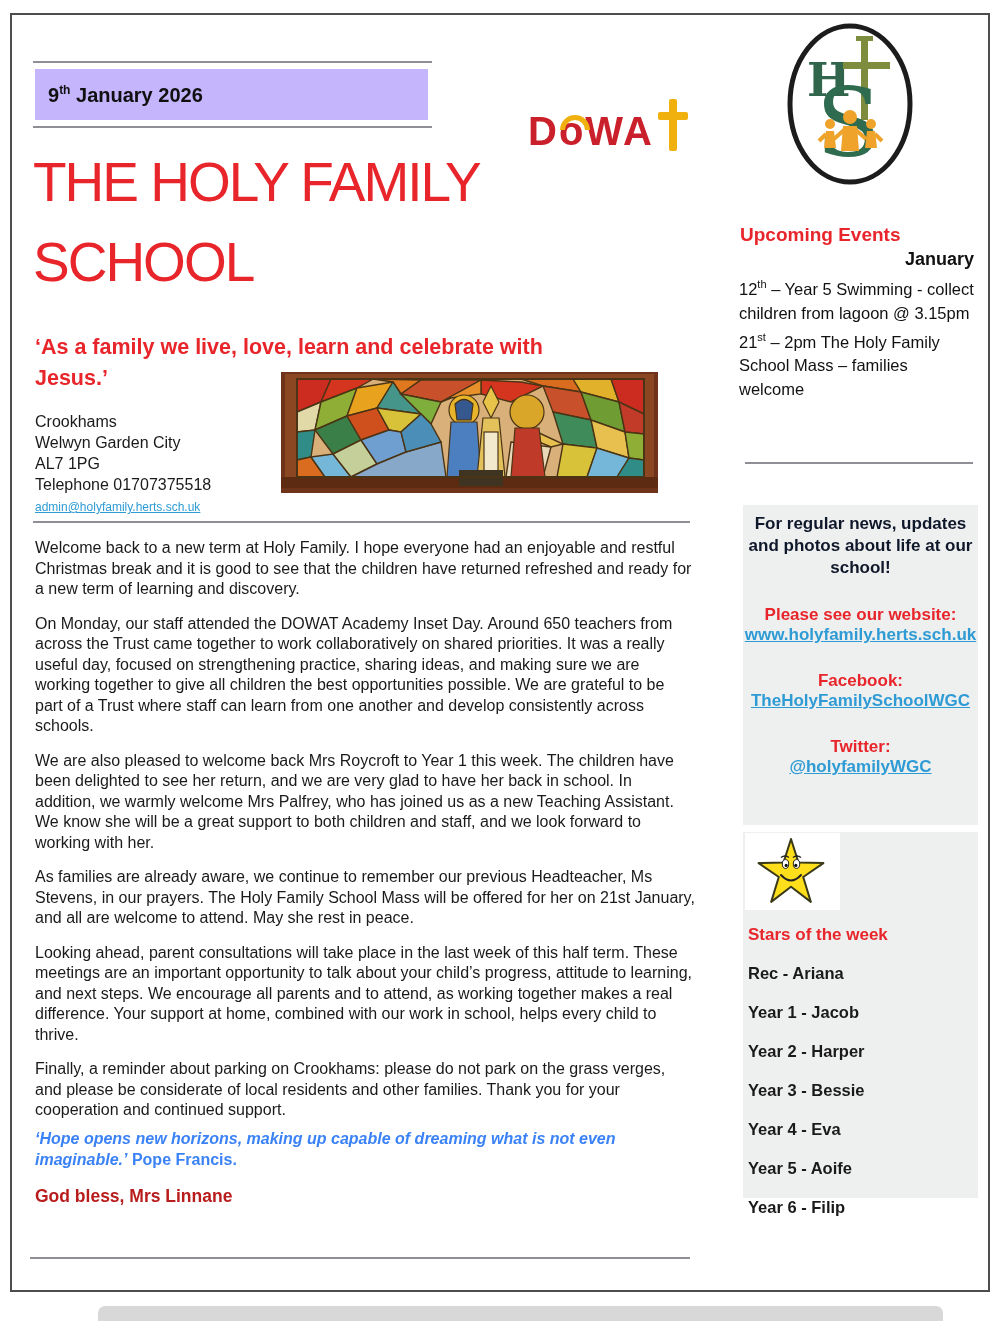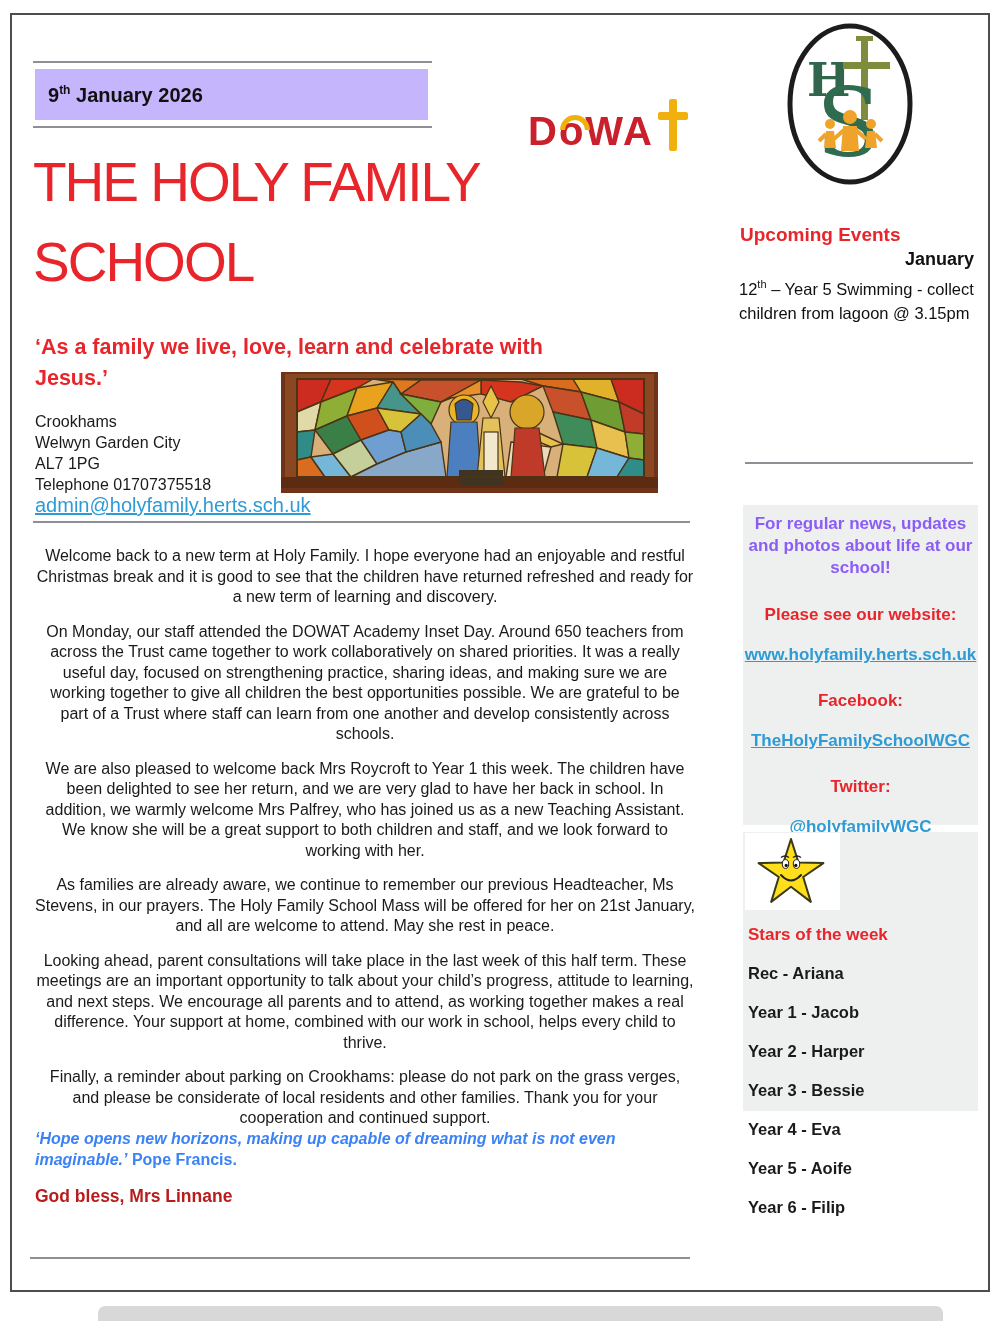--- a/index.html
+++ b/index.html
@@ -30,44 +30,44 @@
   .crest{position:absolute;left:783px;top:20px;}
 
   .title-line{position:absolute;left:33px;color:#e8252a;font-size:55px;letter-spacing:-2px;font-weight:400;}
   .title-1{top:150px;}
   .title-2{top:230px;}
 
   .motto{position:absolute;left:35px;top:332px;width:530px;font-size:21.5px;line-height:31px;font-weight:bold;color:#e8252a;}
 
   .address{position:absolute;left:35px;top:411px;font-size:16px;line-height:21px;color:#1a1a1a;}
   .addr-line{white-space:nowrap;}
-  .email-link{display:inline-block;margin-top:0px;font-size:20px;color:#2e9bd5;text-decoration:underline;cursor:pointer;}
+  .email-link{display:inline-block;margin-top:0px;font-size:12px;color:#2e9bd5;text-decoration:underline;cursor:pointer;}
 
   .glass{position:absolute;left:281px;top:372px;}
 
   .body-col{position:absolute;left:35px;top:538px;width:660px;font-size:16px;line-height:20.5px;}
-  .body-para{margin:8px 0 14px 0;text-align:center;}
+  .body-para{margin:0 0 14px 0;}
 
   .quote{position:absolute;left:35px;top:1128px;width:660px;font-size:16px;line-height:21px;color:#3b82f6;font-weight:bold;}
   .quote-text{font-style:italic;}
   .signoff{position:absolute;left:35px;top:1186px;font-size:17.5px;font-weight:bold;color:#b91c1c;}
 
   
   .events-heading{position:absolute;left:740px;top:224px;width:234px;text-align:left;font-size:19px;font-weight:bold;color:#e8252a;}
   .events-month{position:absolute;left:740px;top:249px;width:234px;text-align:right;font-size:18px;font-weight:bold;color:#111;}
   .events-list{position:absolute;left:739px;top:272px;width:238px;font-size:16.5px;line-height:24px;color:#111;}
   .event-item sup{font-size:11px;}
 
   .panel{position:absolute;left:743px;width:235px;background:#eeefef;}
   .panel-social{top:505px;height:320px;text-align:center;}
-  .panel-stars{top:832px;height:279px;}
-
-  .social-intro{padding-top:8px;font-size:17px;line-height:22px;font-weight:bold;color:#8b5cf6;}
+  .panel-stars{top:832px;height:366px;}
+
+  .social-intro{padding-top:8px;font-size:17px;line-height:22px;font-weight:bold;color:#0f172a;}
   .social-label{margin-top:26px;font-size:17px;font-weight:bold;color:#e8252a;}
-  .social-link{display:block;margin-top:20px;font-size:17px;font-weight:bold;color:#2e9bd5;text-decoration:underline;cursor:pointer;}
+  .social-link{display:block;margin-top:0;font-size:17px;font-weight:bold;color:#2e9bd5;text-decoration:underline;cursor:pointer;}
 
   .star-img{position:absolute;left:2px;top:1px;width:95px;height:77px;background:#ffffff;}
   .stars-heading{position:absolute;left:5px;top:93px;font-size:17px;font-weight:bold;color:#e8252a;}
   .stars-list{position:absolute;left:5px;top:131px;font-size:16.5px;line-height:21px;color:#1a1a1a;}
   .star-item{margin-bottom:18px;font-weight:bold;}
 
   .pagebreak-strip{position:absolute;left:98px;top:1306px;width:845px;height:15px;background:#d8d8d8;border-radius:7px 7px 0 0;}
 </style>
 </head>
 <body>
@@ -197,20 +197,21 @@
 <div class="quote">
   <span class="quote-text">‘Hope opens new horizons, making up capable of dreaming what is not even imaginable.’</span><span> Pope Francis.</span>
 </div>
 <div class="signoff">God bless,  Mrs Linnane</div>
 <div class="hrule rule-left-bottom"></div>
 
 <div class="events-heading">Upcoming Events</div>
 <div class="events-month">January</div>
 <div class="events-list">
     <div class="event-item"><span>12</span><sup>th</sup><span> – Year 5 Swimming - collect children from lagoon @ 3.15pm</span></div>
+    <div class="event-item"><span>21</span><sup>st</sup><span> – 2pm The Holy Family School Mass – families welcome</span></div>
   </div>
 <div class="hrule rule-events"></div>
 
 <div class="panel panel-social">
   <div class="social-intro">For regular news, updates and photos about life at our school!</div>
   <div class="social-label">Please see our website:</div>
   <a class="social-link">www.holyfamily.herts.sch.uk</a>
   <div class="social-label">Facebook:</div>
   <a class="social-link">TheHolyFamilySchoolWGC</a>
   <div class="social-label">Twitter:</div>

